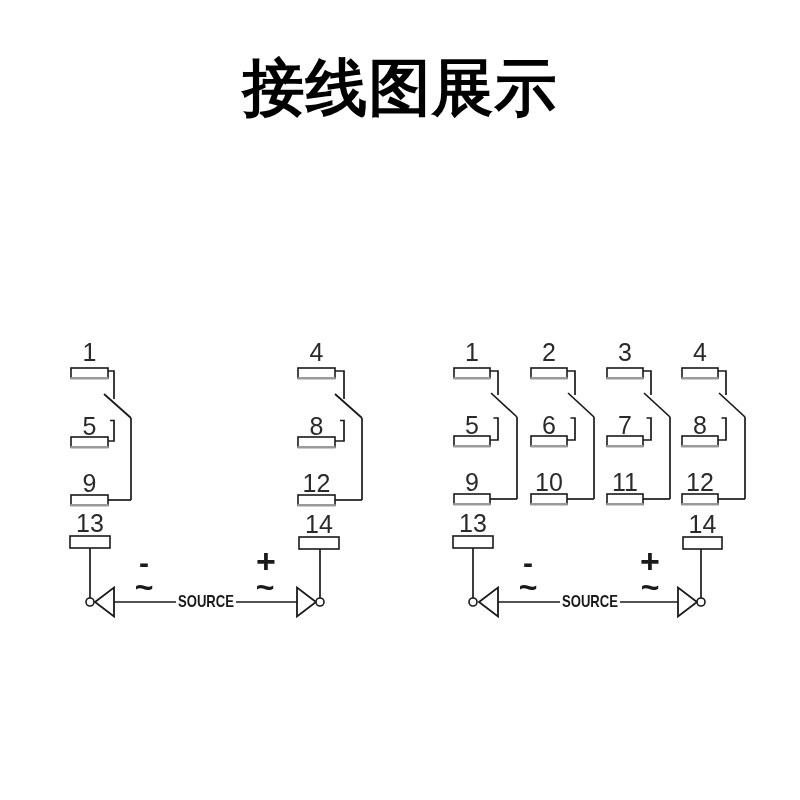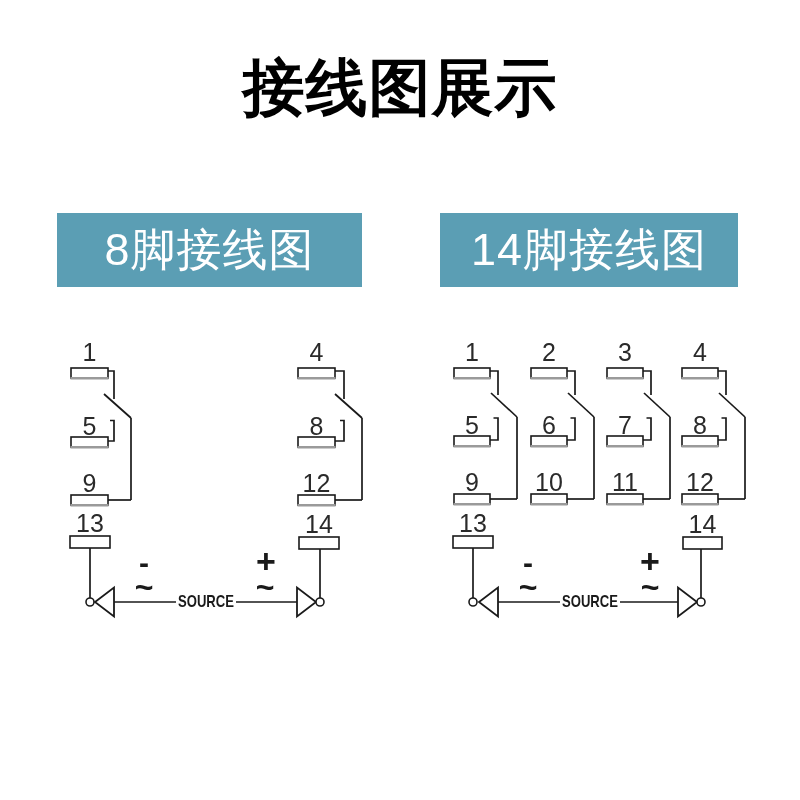--- a/index.html
+++ b/index.html
@@ -27,26 +27,20 @@
   .tri{fill:#ffffff;stroke:#1a1a1a;stroke-width:1.8;stroke-linejoin:miter;}
   .node{fill:#ffffff;stroke:#1a1a1a;stroke-width:1.6;}
 </style>
 </head>
 <body>
 
 <div class="canvas">
 
   <div class="title">接线图展示</div>
 
-  <div class="hdr hdr-8" style="background: rgb(91, 158, 180);">
-    <span>8脚接线图</span>
-  </div>
-  <div class="hdr hdr-14" style="background: rgb(91, 158, 180);">
-    <span>14脚接线图</span>
-  </div>
 
   <svg class="diag diag-8" viewBox="40 325 340 315">
 
     <g>
       <text class="pin-num" x="89.5" y="361">1</text>
       <rect class="term" x="71" y="368" width="37" height="10"></rect>
       <line class="shadow" x1="70.5" y1="378.3" x2="108.5" y2="378.3"></line>
       <path class="wire" d="M108 371 H114 V399"></path>
       <path class="wire" d="M104 394 L131 418"></path>
       <path class="wire" d="M131 418 V500"></path>

